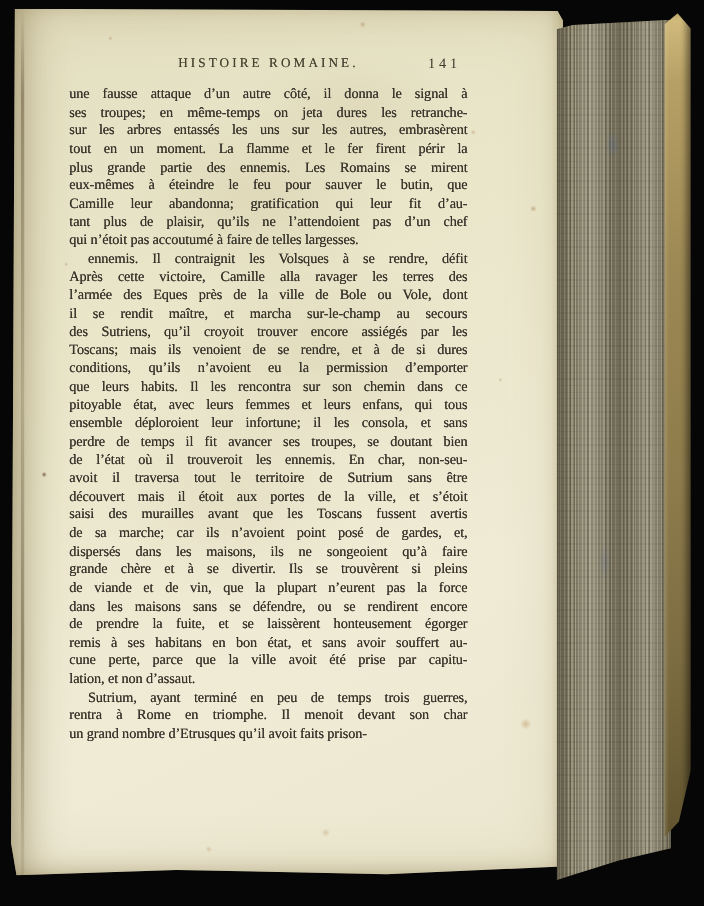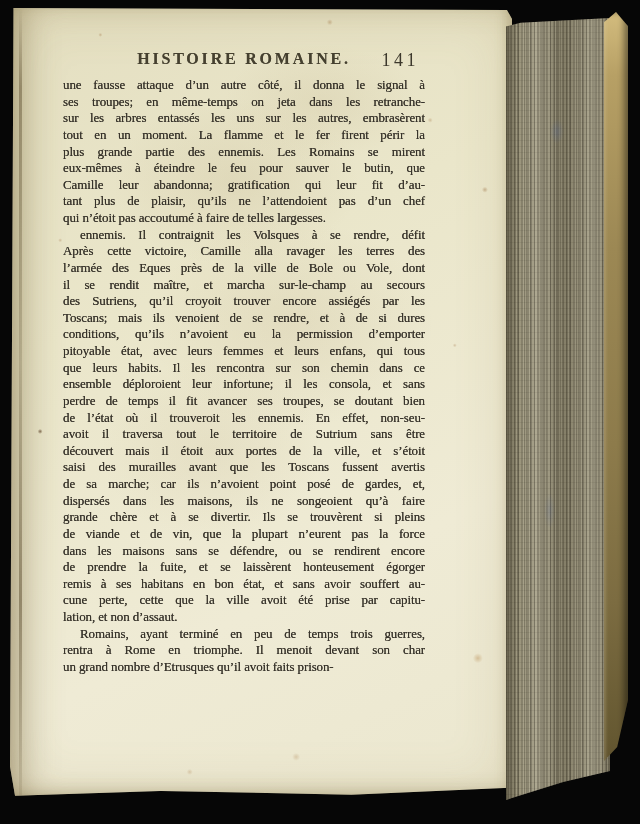--- a/index.html
+++ b/index.html
@@ -40,26 +40,26 @@
   .crease {
     position:absolute; left:9px; top:0; width:3px; height:100%;
     background: linear-gradient(180deg, rgba(90,75,45,0) 0%, rgba(90,75,45,0.45) 10%,
       rgba(90,75,45,0.2) 45%, rgba(90,75,45,0.5) 75%, rgba(90,75,45,0.1) 100%);
     filter: blur(0.6px);
   }
   
   .header { position:absolute; left:53px; top:42px; width:362px; height:18px; }
   .running-title {
     display:block; text-align:center;
-    font-size:16px; letter-spacing:2.8px; font-weight:bold;
+    font-size:12px; letter-spacing:2.8px; font-weight:normal;
     color:#45402f; text-shadow:0 0 0.4px rgba(60,55,40,0.6);
   }
   .page-number {
     position:absolute; right:6px; top:0px;
-    font-size:18px; letter-spacing:3.5px; color:#3c382c;
+    font-size:13px; letter-spacing:3.5px; color:#3c382c;
   }
   
   .body-text {
     position:absolute; left:53px; top:69px; width:362px;
     color: var(--ink, #38342c);
     font-size:13px; line-height:16.62px; letter-spacing:-0.12px;
     text-shadow: 0 0 0.35px rgba(45,40,30,0.85);
   }
   .line { text-align:justify; text-align-last:justify; }
   .para .line:last-child { text-align-last:left;font-family:Liberation Serif, serif; }
@@ -96,57 +96,57 @@
     <div class="crease"></div>
 
     <div class="header">
       <span class="running-title">HISTOIRE ROMAINE.</span>
       <span class="page-number">141</span>
     </div>
 
     <div class="body-text">
         <div class="para">
           <div class="line">une fausse attaque d’un autre côté, il donna le signal à</div>
-          <div class="line">ses troupes; en même-temps on jeta dans les retranche-</div>
+          <div class="line">ses troupes; en même-temps on jeta dures les retranche-</div>
           <div class="line">sur les arbres entassés les uns sur les autres, embrasèrent</div>
           <div class="line">tout en un moment. La flamme et le fer firent périr la</div>
           <div class="line">plus grande partie des ennemis. Les Romains se mirent</div>
           <div class="line">eux-mêmes à éteindre le feu pour sauver le butin, que</div>
           <div class="line">Camille leur abandonna; gratification qui leur fit d’au-</div>
           <div class="line">tant plus de plaisir, qu’ils ne l’attendoient pas d’un chef</div>
           <div class="line">qui n’étoit pas accoutumé à faire de telles largesses.</div>
         </div>
         <div class="para indent">
           <div class="line">ennemis. Il contraignit les Volsques à se rendre, défit</div>
           <div class="line">Après cette victoire, Camille alla ravager les terres des</div>
           <div class="line">l’armée des Eques près de la ville de Bole ou Vole, dont</div>
           <div class="line">il se rendit maître, et marcha sur-le-champ au secours</div>
           <div class="line">des Sutriens, qu’il croyoit trouver encore assiégés par les</div>
           <div class="line">Toscans; mais ils venoient de se rendre, et à de si dures</div>
           <div class="line">conditions, qu’ils n’avoient eu la permission d’emporter</div>
+          <div class="line">que leurs habits. Il les rencontra sur son chemin dans ce</div>
           <div class="line">pitoyable état, avec leurs femmes et leurs enfans, qui tous</div>
-          <div class="line">que leurs habits. Il les rencontra sur son chemin dans ce</div>
           <div class="line">ensemble déploroient leur infortune; il les consola, et sans</div>
           <div class="line">perdre de temps il fit avancer ses troupes, se doutant bien</div>
-          <div class="line">de l’état où il trouveroit les ennemis. En effet, non-seu-</div>
+          <div class="line">de l’état où il trouveroit les ennemis. En char, non-seu-</div>
           <div class="line">avoit il traversa tout le territoire de Sutrium sans être</div>
           <div class="line">découvert mais il étoit aux portes de la ville, et s’étoit</div>
           <div class="line">saisi des murailles avant que les Toscans fussent avertis</div>
           <div class="line">de sa marche; car ils n’avoient point posé de gardes, et,</div>
           <div class="line">dispersés dans les maisons, ils ne songeoient qu’à faire</div>
           <div class="line">grande chère et à se divertir. Ils se trouvèrent si pleins</div>
           <div class="line">de viande et de vin, que la plupart n’eurent pas la force</div>
           <div class="line">dans les maisons sans se défendre, ou se rendirent encore</div>
           <div class="line">de prendre la fuite, et se laissèrent honteusement égorger</div>
           <div class="line">remis à ses habitans en bon état, et sans avoir souffert au-</div>
-          <div class="line">cune perte, cette que la ville avoit été prise par capitu-</div>
+          <div class="line">cune perte, parce que la ville avoit été prise par capitu-</div>
           <div class="line">lation, et non d’assaut.</div>
         </div>
         <div class="para indent">
-          <div class="line">Romains, ayant terminé en peu de temps trois guerres,</div>
+          <div class="line">Sutrium, ayant terminé en peu de temps trois guerres,</div>
           <div class="line">rentra à Rome en triomphe.  Il menoit devant son char</div>
           <div class="line">un grand nombre d’Etrusques qu’il avoit faits prison-</div>
         </div>
       </div>
   </div>
 
   <div class="fore-edge"></div>
   <div class="cover-edge"></div>
 </div>
 

